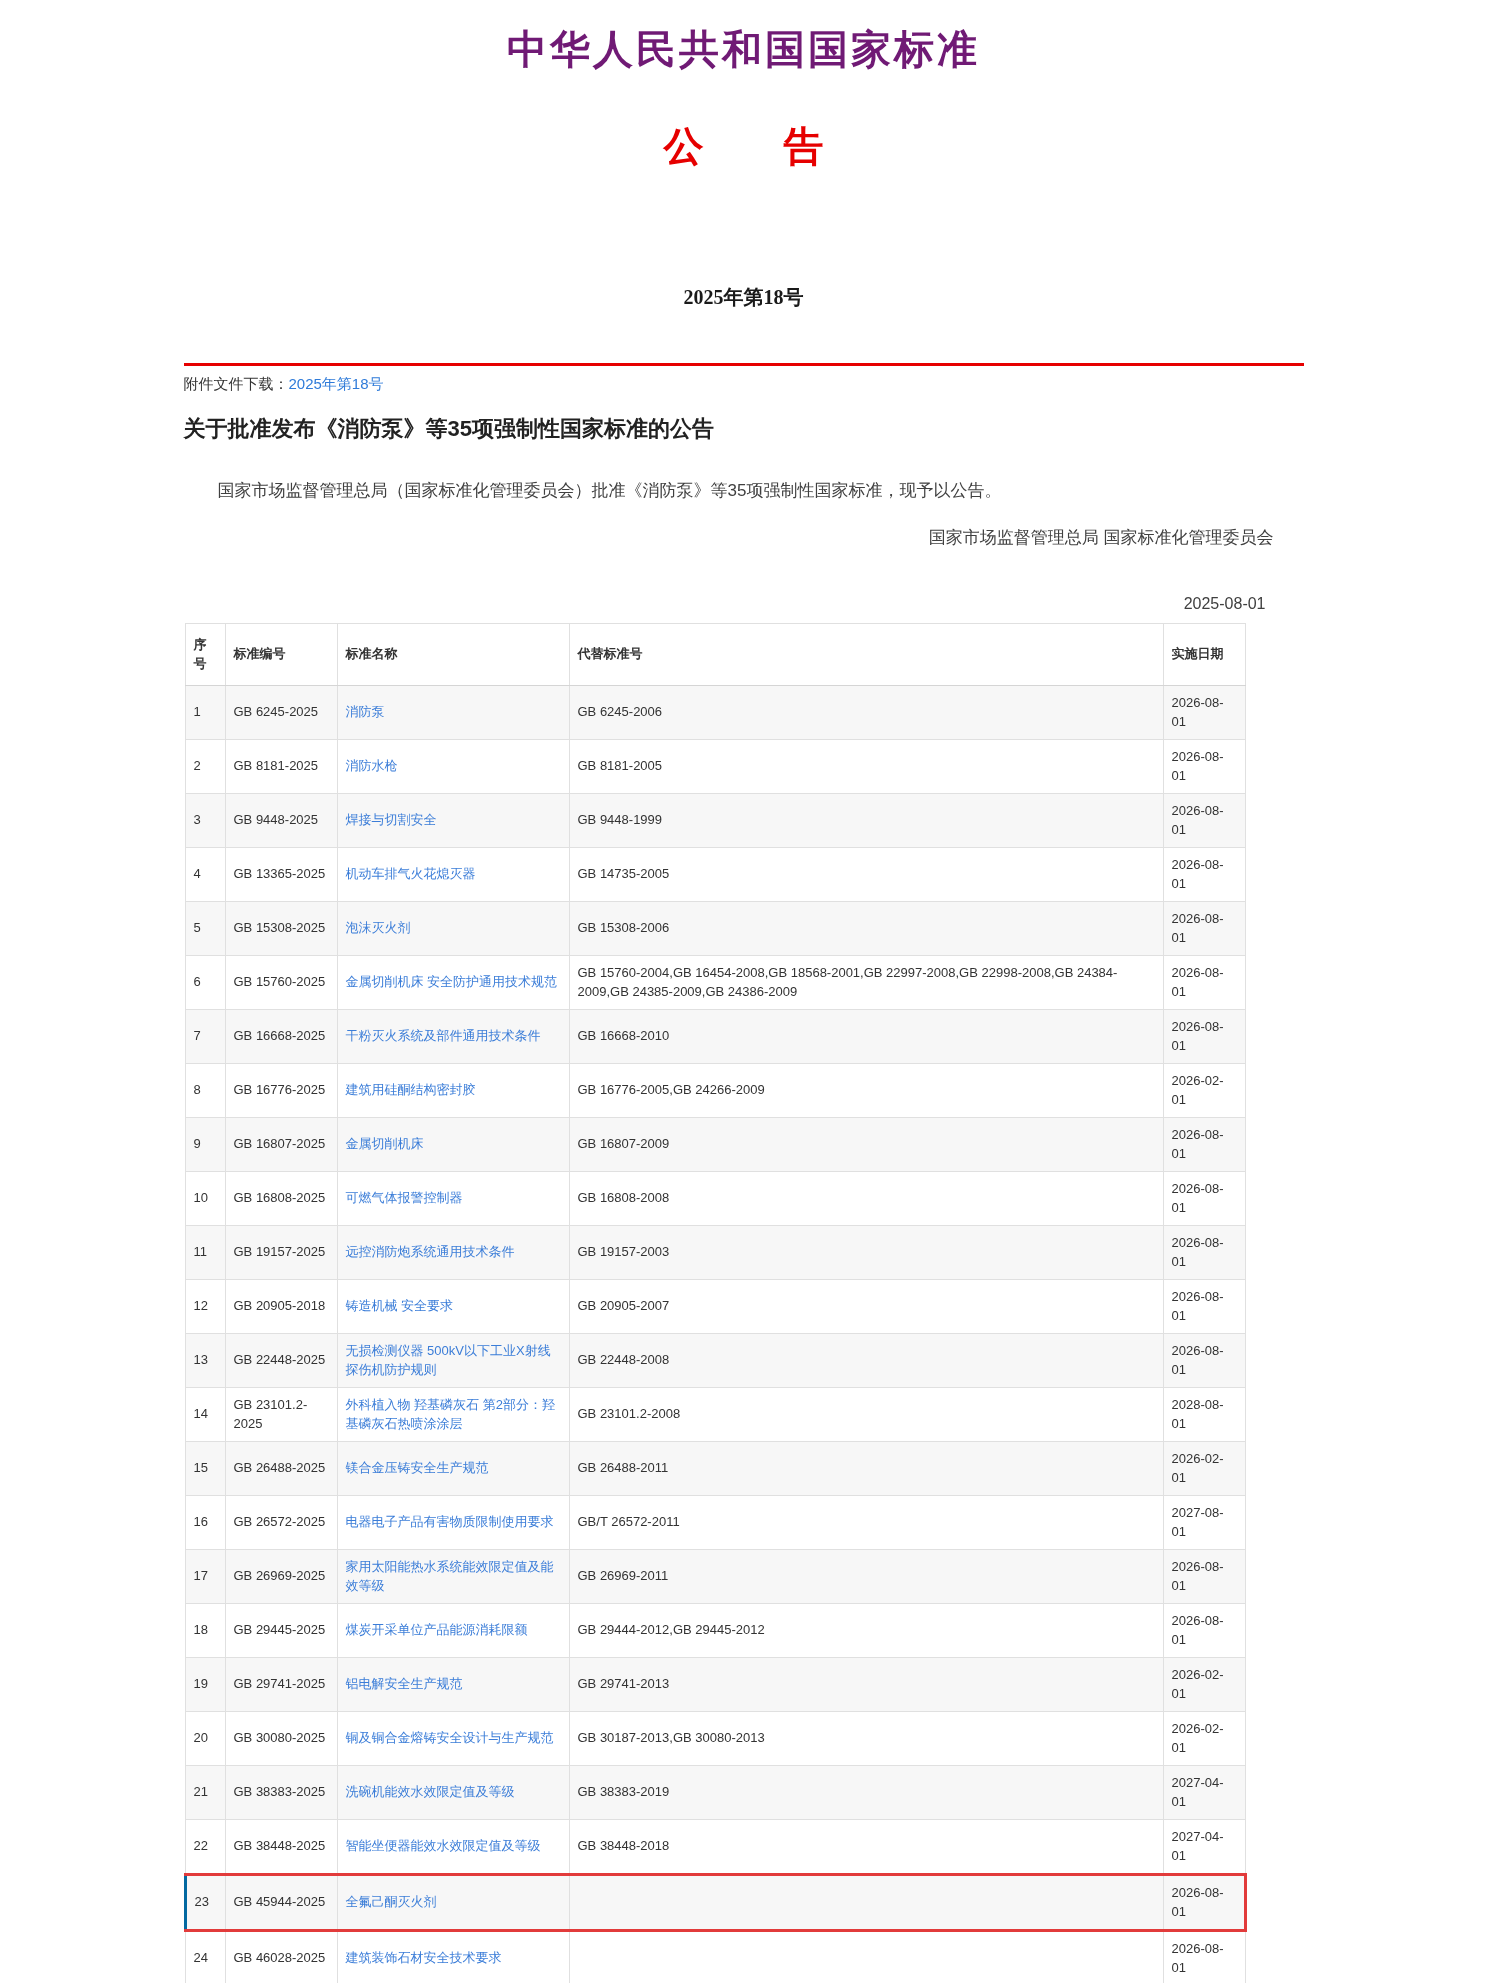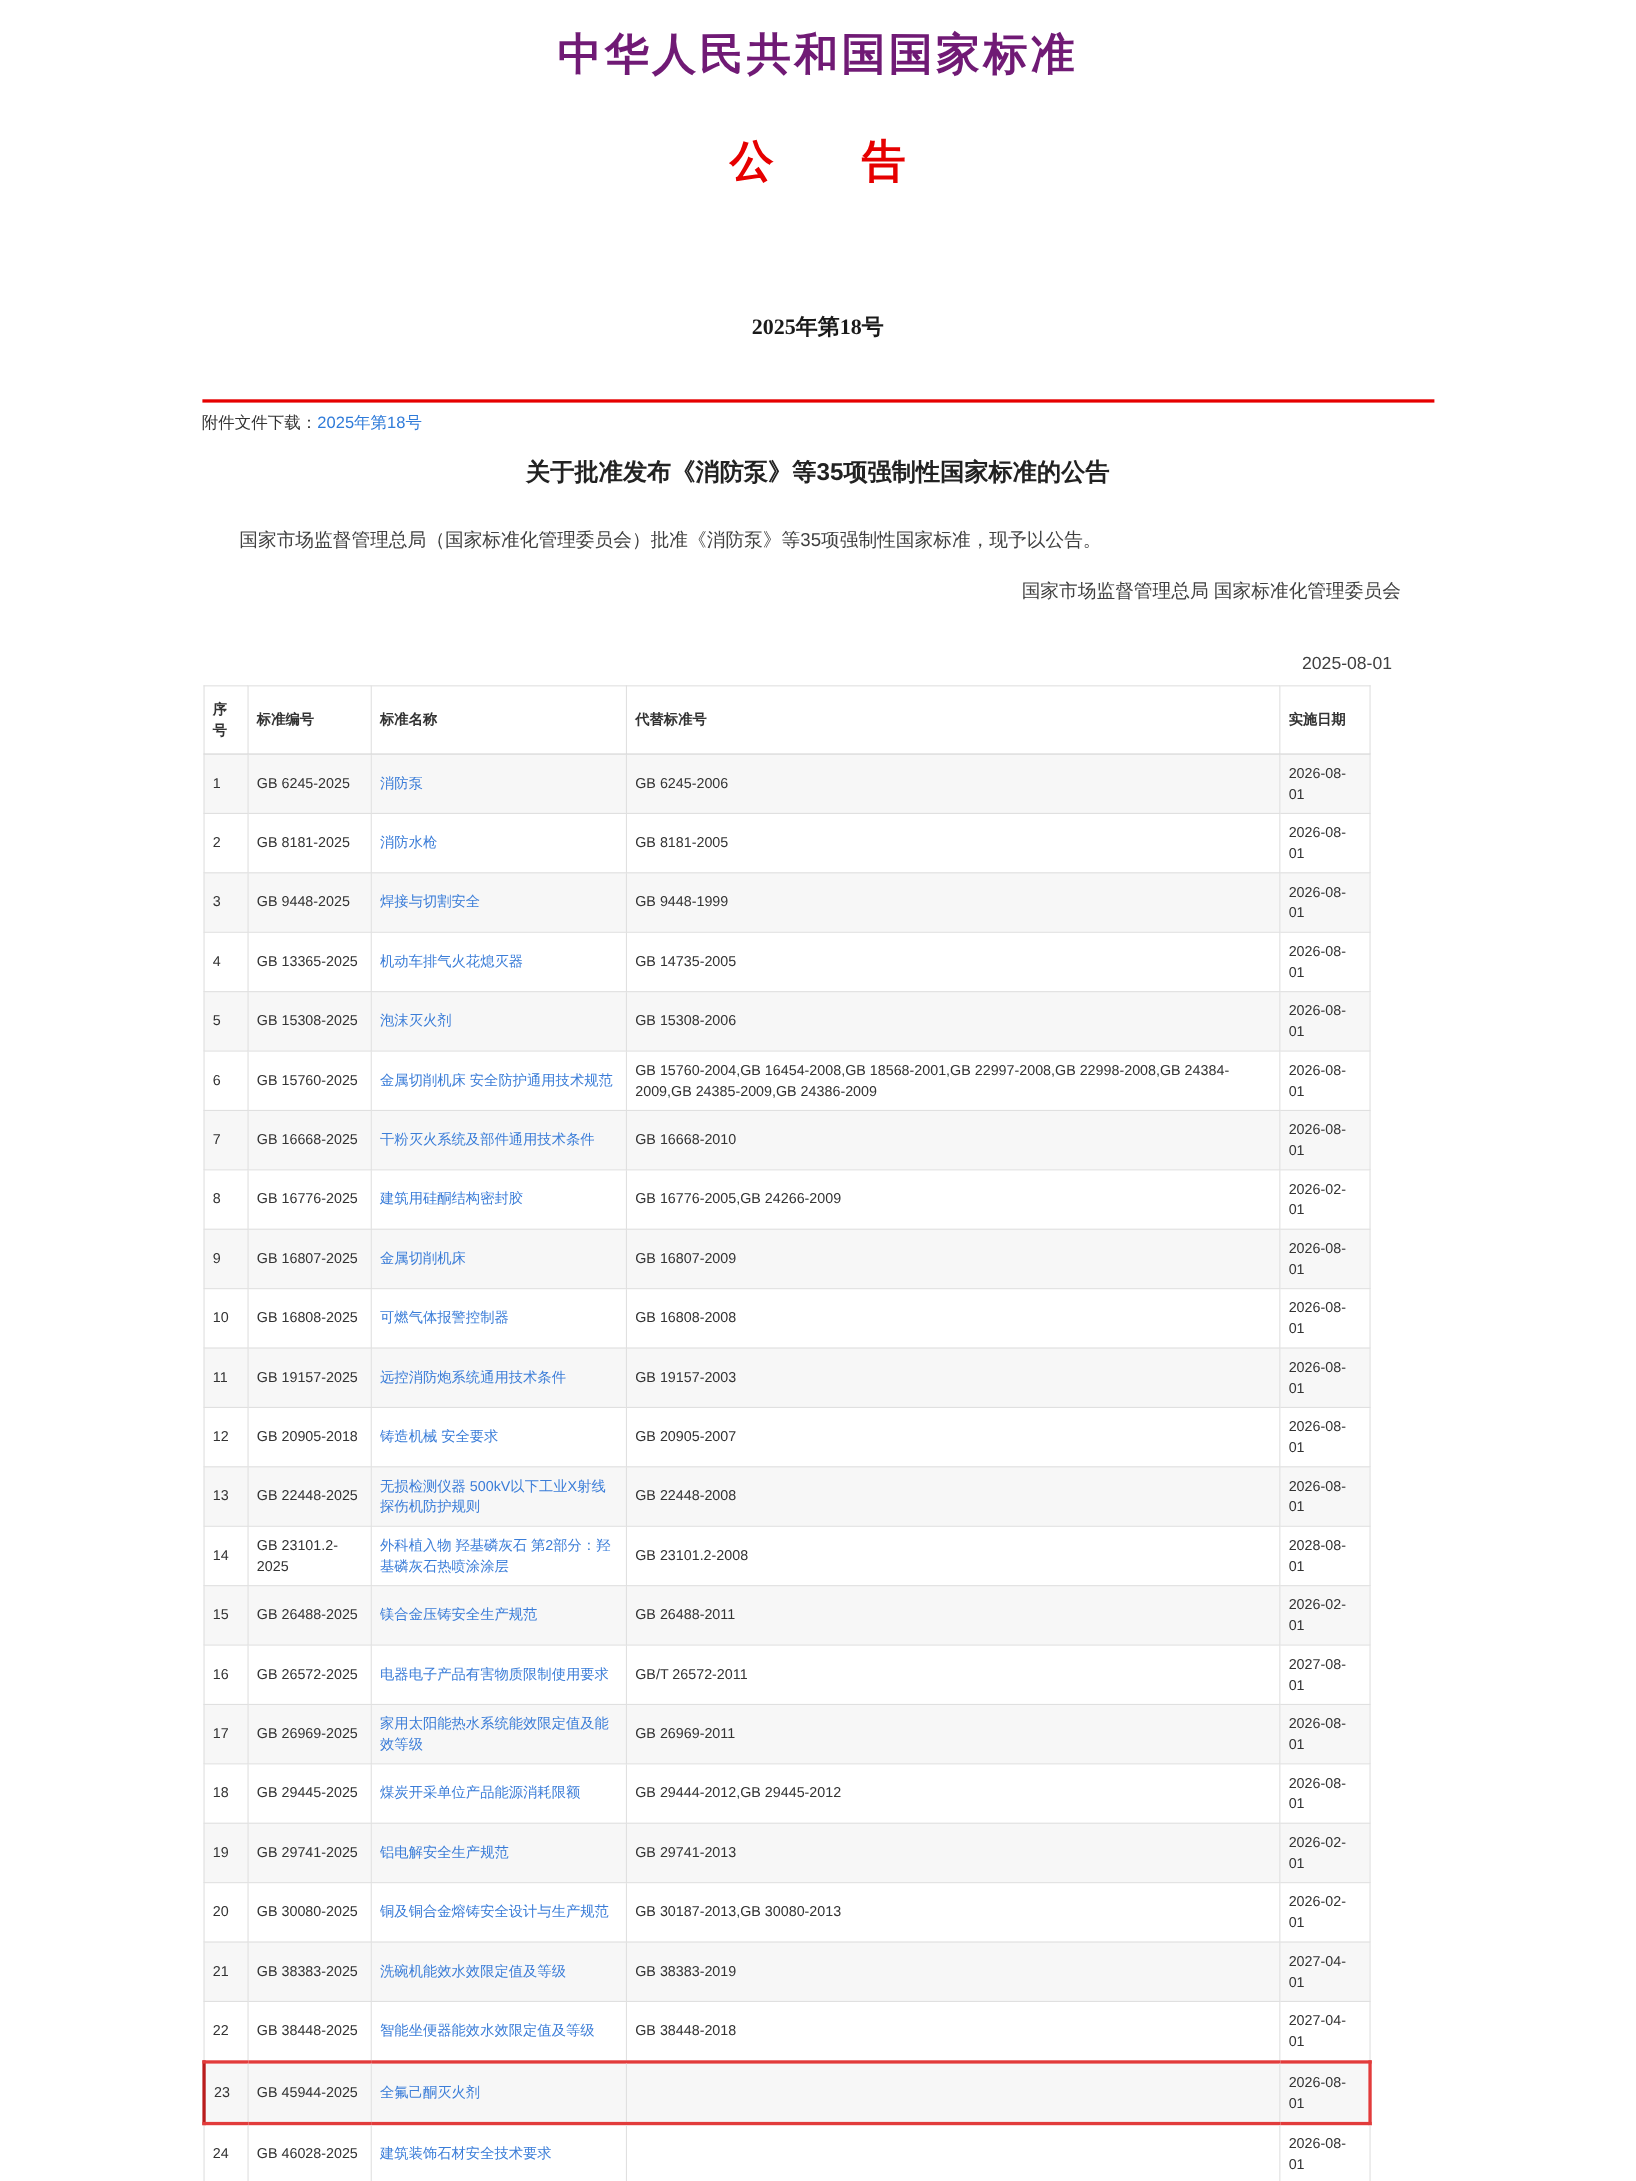--- a/index.html
+++ b/index.html
@@ -48,21 +48,21 @@
     padding: 9px 0 6px 0;
     font-size: 15px;
     color: #333333;
   }
   .attachment-row a {
     color: #2f7bd9;
     text-decoration: none;
   }
   .announcement-title {
     margin-top: 14px;
-    text-align: center;
+    text-align: left;
     font-size: 22px;
     font-weight: 700;
     color: #222222;
   }
   .announcement-body {
     margin-top: 34px;
     text-indent: 2em;
     font-size: 17px;
     line-height: 1.5;
     color: #404040;
@@ -110,21 +110,21 @@
   col.c-date { width: 82px; }
   tr.stripe td { background: #f7f7f7; }
   td a.std-link {
     color: #3b7dd8;
     text-decoration: none;
   }
   tr.highlight td {
     border-top: 3px solid #e23b3b;
     border-bottom: 3px solid #e23b3b;
   }
-  tr.highlight td:first-child { border-left: 3px solid #b91c1c; }
+  tr.highlight td:first-child { border-left: 3px solid #0369a1; }
   tr.highlight td:last-child { border-right: 3px solid #e23b3b; }
 </style>
 </head>
 <body>
 
 <div class="container">
 
   <div class="main-title">中华人民共和国国家标准</div>
 
   <div class="notice-title">公　　告</div>

